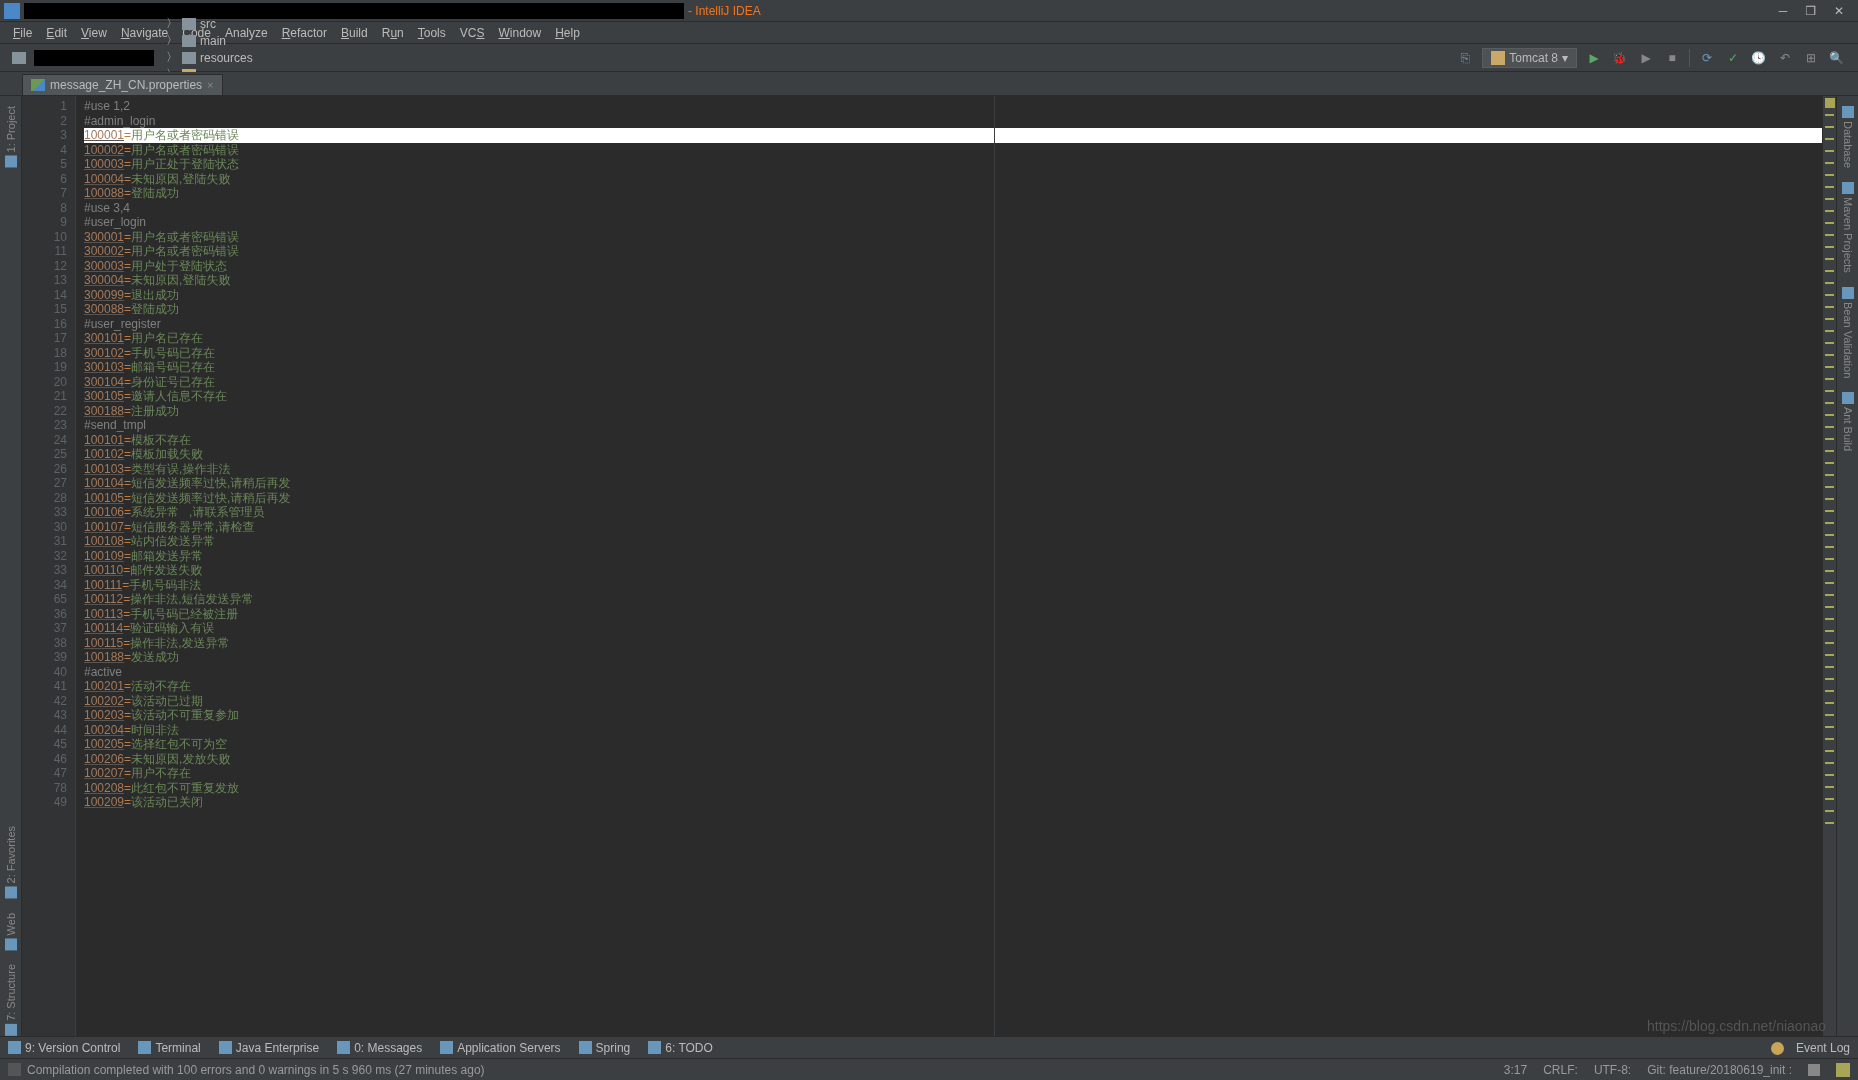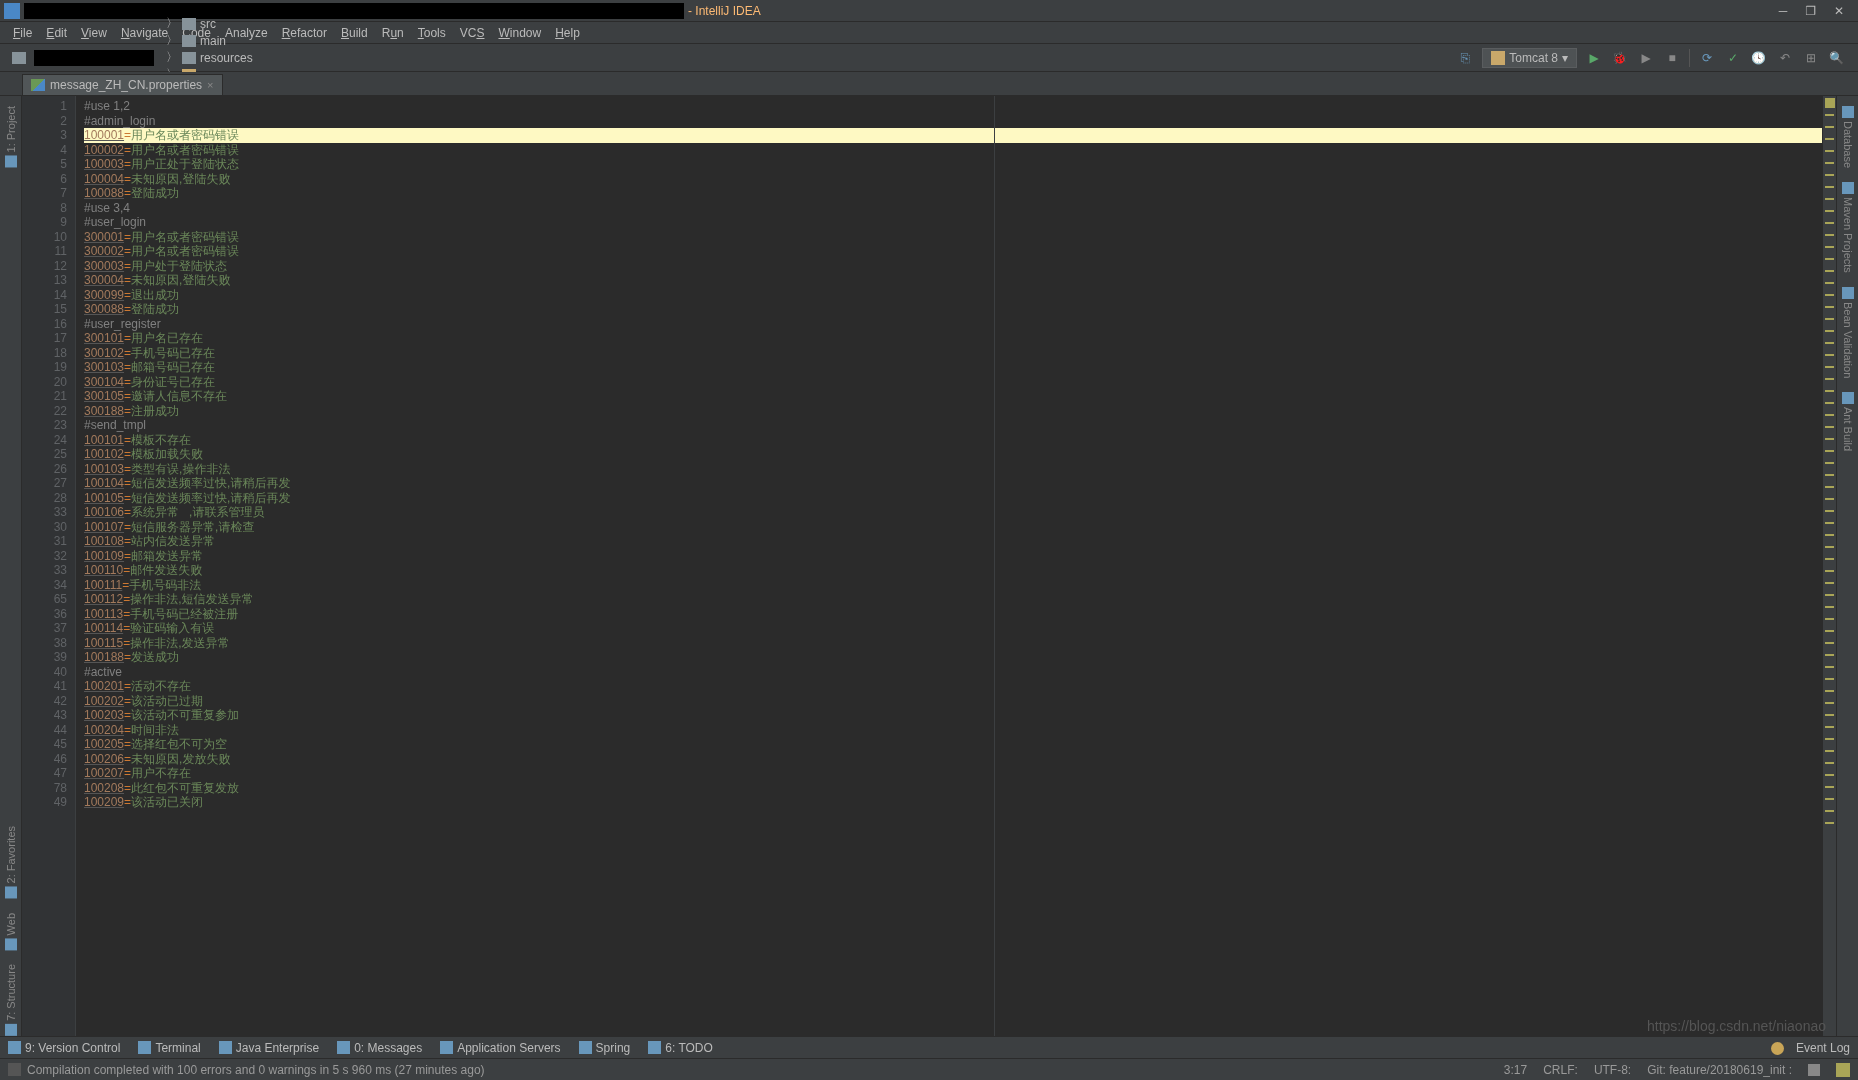--- a/index.html
+++ b/index.html
@@ -1,20 +1,20 @@
 <!DOCTYPE html>
 <html><head>
 <meta charset="utf-8">
 <style>
 *{margin:0;padding:0;box-sizing:border-box;font-family:"Segoe UI",Arial,sans-serif;font-size:12px}
 body{background:#3c3f41;color:#bbb;width:1858px;height:1080px;overflow:hidden;display:flex;flex-direction:column}
 .title-bar{height:22px;background:#3c3f41;display:flex;align-items:center;border-bottom:1px solid #2b2b2b;color:#bbb}
 .title-bar .icon{width:16px;height:16px;background:#4a88c7;margin:0 4px;display:inline-block}
 .title-bar .blank{background:#000;flex:0 0 660px;height:16px;margin-right:4px}
-.title-bar .title{color:#fdba74}
+.title-bar .title{color:#f97316}
 .title-bar .win-controls{margin-left:auto;display:flex;gap:18px;padding-right:14px;font-size:14px}
 .title-bar .win-controls span{cursor:pointer}
 .menu-bar{height:22px;background:#3c3f41;display:flex;align-items:center;padding:0 6px;border-bottom:1px solid #2b2b2b}
 .menu-bar span{padding:0 7px;cursor:pointer;color:#bbb}
 .menu-bar span u{text-decoration:underline}
 .nav-bar{height:28px;background:#3c3f41;display:flex;align-items:center;border-bottom:1px solid #2b2b2b;padding:0 6px}
 .nav-bar .crumb{display:flex;align-items:center;padding:0 6px;color:#bbb;gap:4px}
 .nav-bar .crumb .fi{width:14px;height:12px;display:inline-block}
 .fi.dir{background:#87939a}
 .fi.pkg{background:#c9a86a}
@@ -34,21 +34,21 @@
 .left-rail,.right-rail{width:22px;background:#3c3f41;border-right:1px solid #2b2b2b;display:flex;flex-direction:column;align-items:center;gap:14px;padding-top:10px}
 .right-rail{border-right:none;border-left:1px solid #2b2b2b}
 .rail-item{writing-mode:vertical-rl;color:#888;font-size:11px;cursor:pointer;display:flex;align-items:center;gap:3px}
 .rail-item .ri-icon{width:12px;height:12px;display:inline-block;background:#6897bb;writing-mode:horizontal-tb}
 .left-rail .rail-item{transform:rotate(180deg)}
 .editor-wrap{flex:1;display:flex;background:#2b2b2b;position:relative}
 .gutter{width:54px;background:#313335;border-right:1px solid #3c3f41;text-align:right;padding:3px 8px 3px 0;color:#606366;font-family:Consolas,monospace;font-size:12px;line-height:14.5px}
 .gutter div{height:14.5px}
 .code{flex:1;font-family:Consolas,monospace;font-size:12px;line-height:14.5px;padding:3px 0 3px 8px;white-space:pre;color:#a9b7c6;position:relative}
 .code .line{height:14.5px}
-.code .line.cur{background:#fef9c3}
+.code .line.cur{background:#ffffff}
 .code .comment{color:#808080}
 .code .key{color:#a37a5c;text-decoration:underline;text-decoration-color:#555}
 .code .eq{color:#cc7832}
 .code .val{color:#6a8759}
 .ruler{position:absolute;top:0;bottom:0;left:918px;width:1px;background:#3c3f41}
 .scroll-strip{width:14px;background:#3c3f41;border-left:1px solid #2b2b2b;position:relative}
 .scroll-strip .mark{position:absolute;left:2px;right:2px;height:2px;background:#a9a557}
 .scroll-strip .top-sq{position:absolute;top:2px;left:2px;width:10px;height:10px;background:#a9a557}
 .tools-row{height:22px;background:#3c3f41;border-top:1px solid #2b2b2b;display:flex;align-items:center;padding:0 8px;gap:18px}
 .tools-row .tool{display:flex;align-items:center;gap:4px;color:#bbb;font-size:11px}

